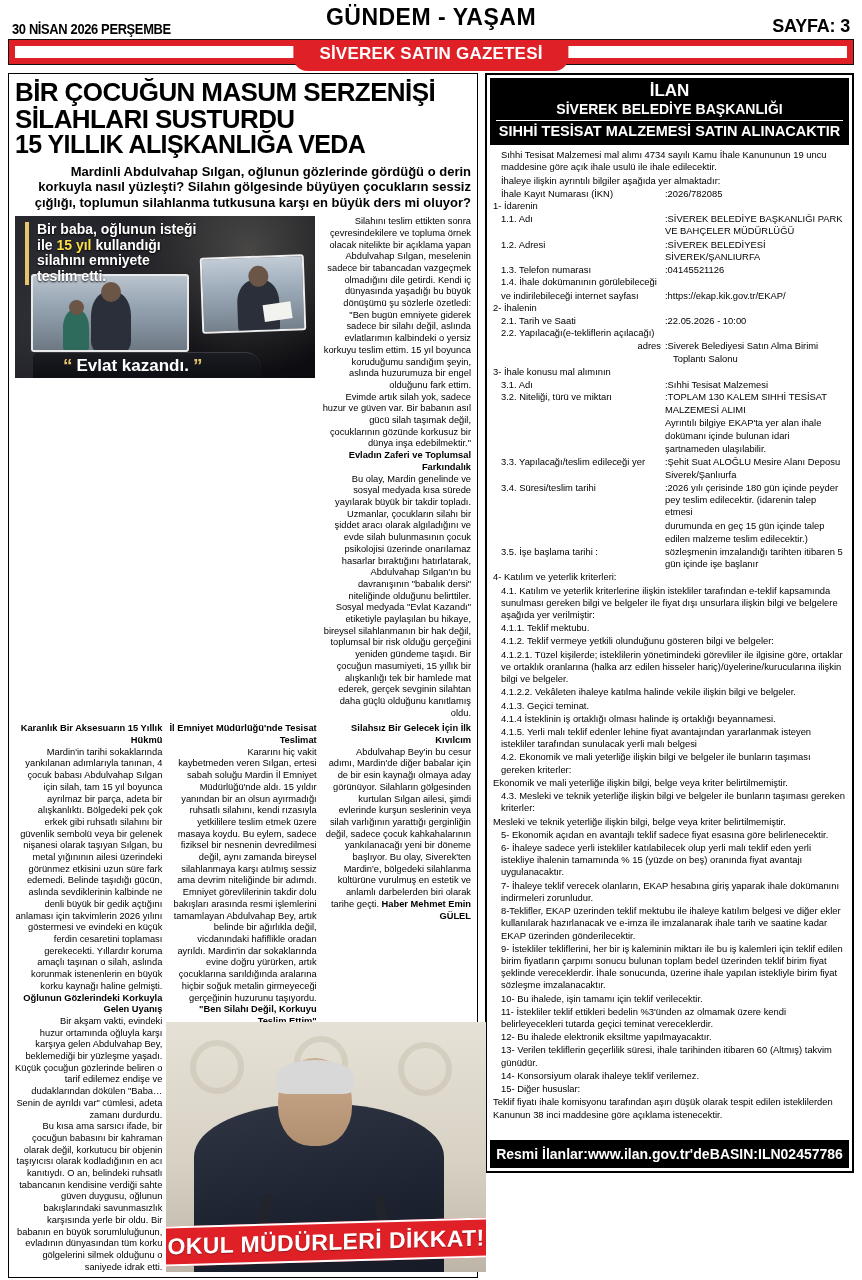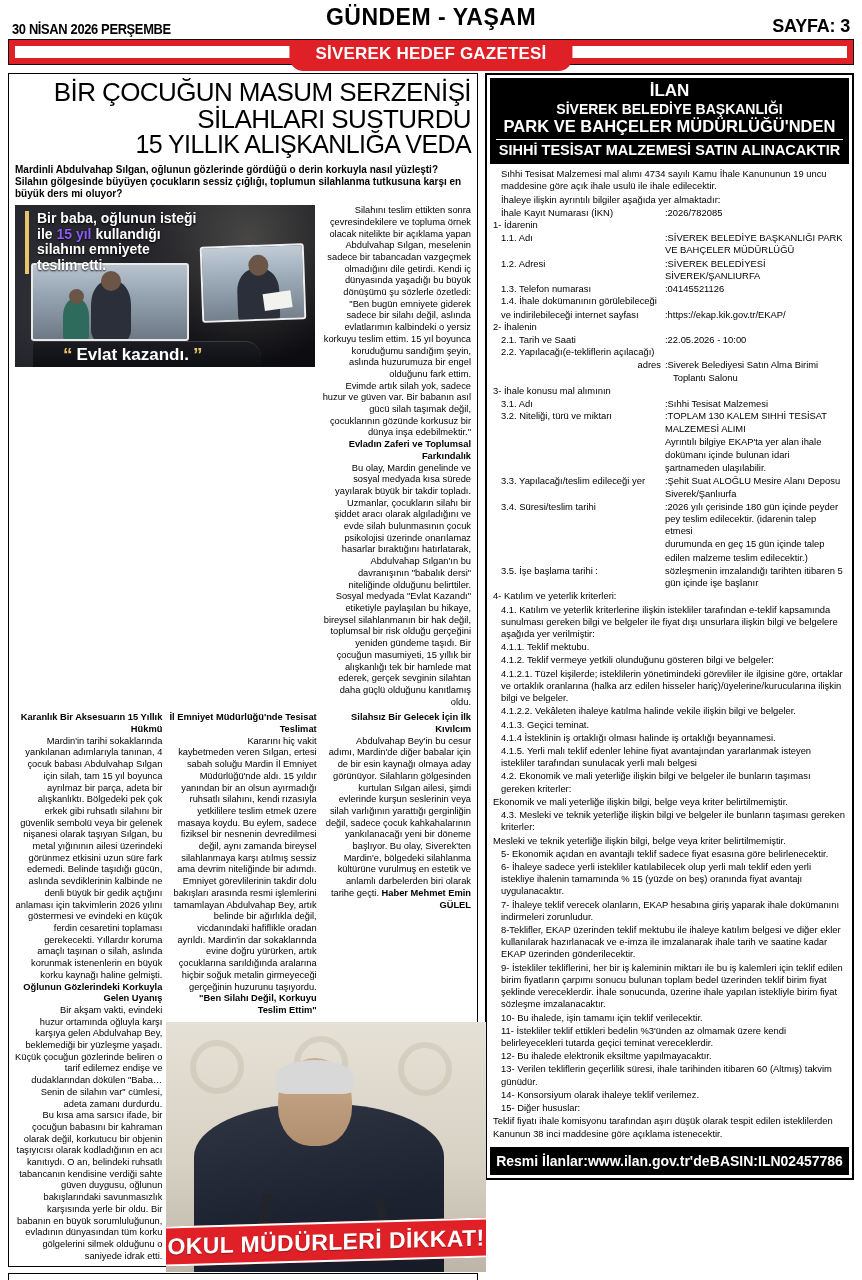--- a/index.html
+++ b/index.html
@@ -49,48 +49,48 @@
   
   .body-grid { display: flex; gap: 7px; margin-top: 4px; }
   .left-col { width: 470px; }
   .right-col { width: 370px; }
 
   .boxed { border: 1.5px solid #000; padding: 5px 6px 4px 6px; }
 
   
   .art-head1 {
     font-family: "Liberation Sans Narrow", "Liberation Sans", sans-serif;
-    font-weight: normal; text-align: right; line-height: 1.02;
+    font-weight: bold; text-align: left; line-height: 1.02;
     font-size: 26px; letter-spacing: -0.6px;
   }
   .art-head1 .l2 { font-size: 25px; }
   .art-lead {
-    font-weight: bold; font-size: 10px; line-height: 1.22; margin-top: 6px;
-    text-align: left;
+    font-weight: bold; font-size: 13px; line-height: 1.22; margin-top: 6px;
+    text-align: right;
   }
 
   .photo-text-row { display: flex; gap: 7px; margin-top: 5px; }
   .photo {
     width: 300px; height: 162px; position: relative; overflow: hidden;
     background: #15161b; flex: none;
   }
   .photo-grad {
     position: absolute; inset: 0;
     background:
       radial-gradient(circle at 78% 22%, rgba(120,118,110,.5), transparent 46%),
       radial-gradient(circle at 12% 70%, rgba(80,80,90,.45), transparent 50%),
       linear-gradient(160deg, #24252b 0%, #131318 60%, #0c0c10 100%);
   }
   .photo-cap {
     position: absolute; left: 10px; top: 6px; z-index: 4;
     color: #fff; font-weight: bold; font-size: 14px; line-height: 1.12;
     text-shadow: 0 1px 2px #000; padding-left: 8px;
     border-left: 4px solid #e8c46a; max-width: 185px;
   }
-  .photo-cap .hl { color: #8b5cf6; }
+  .photo-cap .hl { color: #fde047; }
   .photo-img-a {
     position: absolute; left: 16px; top: 58px; width: 158px; height: 78px;
     background: linear-gradient(180deg,#b9c3cd 0%,#98a6b4 38%,#6d7884 100%);
     border: 2px solid #e9e9e9; border-radius: 3px; overflow: hidden;
   }
   .photo-img-b {
     position: absolute; left: 186px; top: 40px; width: 104px; height: 76px;
     background: linear-gradient(180deg,#c2ccd6 0%,#9fadbb 40%,#74808c 100%);
     border: 2px solid #efefef; border-radius: 3px; overflow: hidden;
     transform: rotate(-2deg);
@@ -173,37 +173,37 @@
   .ad-body { font-size: 9.4px; line-height: 1.3; padding: 4px 3px 2px 3px; }
   .ad-body p { margin-bottom: 1px; }
   .kv { display: flex; }
   .kv .k { width: 172px; flex: none; }
   .kv .v { flex: 1; }
   .indent1 { padding-left: 8px; }
   .indent2 { padding-left: 172px; }
   .ad-foot {
     background: #000; color: #fff; display: flex; justify-content: space-around;
     align-items: center; font-weight: bold; font-size: 14px; padding: 6px 6px;
-    margin-top: 4px;
+    margin-top: 16px;
   }
 </style>
 </head>
 <body>
 
 <div class="page">
 
   <div class="masthead">
     <div class="masthead-date">30 NİSAN 2026 PERŞEMBE</div>
     <div class="masthead-center">GÜNDEM - YAŞAM</div>
     <div class="masthead-page">SAYFA: 3</div>
   </div>
 
   <div class="banner-wrap">
     <div class="banner-bar"></div>
-    <div class="banner-title">SİVEREK HEDEF GAZETESİ</div>
+    <div class="banner-title">SİVEREK SATIN GAZETESİ</div>
   </div>
 
   <div class="body-grid">
 
     <div class="left-col">
 
       <div class="boxed">
         <div class="art-head1">
           <div>BİR ÇOCUĞUN MASUM SERZENİŞİ SİLAHLARI SUSTURDU</div>
           <div class="l2">15 YILLIK ALIŞKANLIĞA VEDA</div>
@@ -243,21 +243,21 @@
             <span class="sub">Evladın Zaferi ve Toplumsal Farkındalık</span>
             <p>Bu olay, Mardin genelinde ve sosyal medyada kısa sürede yayılarak büyük bir takdir topladı. Uzmanlar, çocukların silahı bir şiddet aracı olarak algıladığını ve evde silah bulunmasının çocuk psikolojisi üzerinde onarılamaz hasarlar bıraktığını hatırlatarak, Abdulvahap Sılgan'ın bu davranışının "babalık dersi" niteliğinde olduğunu belirttiler. Sosyal medyada "Evlat Kazandı" etiketiyle paylaşılan bu hikaye, bireysel silahlanmanın bir hak değil, toplumsal bir risk olduğu gerçeğini yeniden gündeme taşıdı. Bir çocuğun masumiyeti, 15 yıllık bir alışkanlığı tek bir hamlede mat ederek, gerçek sevginin silahtan daha güçlü olduğunu kanıtlamış oldu.</p>
           </div>
         </div>
 
         <div class="three-cols">
           <div class="c col-body">
             <span class="sub">Karanlık Bir Aksesuarın 15 Yıllık Hükmü</span>
             <p>Mardin'in tarihi sokaklarında yankılanan adımlarıyla tanınan, 4 çocuk babası Abdulvahap Sılgan için silah, tam 15 yıl boyunca ayrılmaz bir parça, adeta bir alışkanlıktı. Bölgedeki pek çok erkek gibi ruhsatlı silahını bir güvenlik sembolü veya bir gelenek nişanesi olarak taşıyan Sılgan, bu metal yığınının ailesi üzerindeki görünmez etkisini uzun süre fark edemedi. Belinde taşıdığı gücün, aslında sevdiklerinin kalbinde ne denli büyük bir gedik açtığını anlaması için takvimlerin 2026 yılını göstermesi ve evindeki en küçük ferdin cesaretini toplaması gerekecekti. Yıllardır koruma amaçlı taşınan o silah, aslında korunmak istenenlerin en büyük korku kaynağı haline gelmişti.</p>
             <span class="sub">Oğlunun Gözlerindeki Korkuyla Gelen Uyanış</span>
-            <p>Bir akşam vakti, evindeki huzur ortamında oğluyla karşı karşıya gelen Abdulvahap Bey, beklemediği bir yüzleşme yaşadı. Küçük çocuğun gözlerinde beliren o tarif edilemez endişe ve dudaklarından dökülen "Baba… Senin de silahın var" cümlesi, adeta zamanı durdurdu.</p>
+            <p>Bir akşam vakti, evindeki huzur ortamında oğluyla karşı karşıya gelen Abdulvahap Bey, beklemediği bir yüzleşme yaşadı. Küçük çocuğun gözlerinde beliren o tarif edilemez endişe ve dudaklarından dökülen "Baba… Senin de ayrıldı var" cümlesi, adeta zamanı durdurdu.</p>
             <p>Bu kısa ama sarsıcı ifade, bir çocuğun babasını bir kahraman olarak değil, korkutucu bir objenin taşıyıcısı olarak kodladığının en acı kanıtıydı. O an, belindeki ruhsatlı tabancanın kendisine verdiği sahte güven duygusu, oğlunun bakışlarındaki savunmasızlık karşısında yerle bir oldu. Bir babanın en büyük sorumluluğunun, evladının dünyasından tüm korku gölgelerini silmek olduğunu o saniyede idrak etti.</p>
           </div>
           <div class="c col-body">
             <span class="sub">İl Emniyet Müdürlüğü'nde Tesisat Teslimat</span>
             <p>Kararını hiç vakit kaybetmeden veren Sılgan, ertesi sabah soluğu Mardin İl Emniyet Müdürlüğü'nde aldı. 15 yıldır yanından bir an olsun ayırmadığı ruhsatlı silahını, kendi rızasıyla yetkililere teslim etmek üzere masaya koydu. Bu eylem, sadece fiziksel bir nesnenin devredilmesi değil, aynı zamanda bireysel silahlanmaya karşı atılmış sessiz ama devrim niteliğinde bir adımdı. Emniyet görevlilerinin takdir dolu bakışları arasında resmi işlemlerini tamamlayan Abdulvahap Bey, artık belinde bir ağırlıkla değil, vicdanındaki hafiflikle oradan ayrıldı. Mardin'in dar sokaklarında evine doğru yürürken, artık çocuklarına sarıldığında aralarına hiçbir soğuk metalin girmeyeceği gerçeğinin huzurunu taşıyordu.</p>
             <span class="sub">"Ben Silahı Değil, Korkuyu Teslim Ettim"</span>
           </div>
           <div class="c col-body">
             <span class="sub">Silahsız Bir Gelecek İçin İlk Kıvılcım</span>
             <p><span>Abdulvahap Bey'in bu cesur adımı, Mardin'de diğer babalar için de bir esin kaynağı olmaya aday görünüyor. Silahların gölgesinden kurtulan Sılgan ailesi, şimdi evlerinde kurşun seslerinin veya silah varlığının yarattığı gerginliğin değil, sadece çocuk kahkahalarının yankılanacağı yeni bir döneme başlıyor. Bu olay, Siverek'ten Mardin'e, bölgedeki silahlanma kültürüne vurulmuş en estetik ve anlamlı darbelerden biri olarak tarihe geçti. </span><span class="b">Haber Mehmet Emin GÜLEL</span></p>
@@ -271,21 +271,20 @@
 
         
       </div>
     </div>
 
     <div class="right-col">
       <div class="ad-box">
         <div class="ad-head">
           <div class="t1">İLAN</div>
           <div class="t2">SİVEREK BELEDİYE BAŞKANLIĞI</div>
-          <div class="t3">PARK VE BAHÇELER MÜDÜRLÜĞÜ'NDEN</div>
           <div class="t4">SIHHİ TESİSAT MALZEMESİ SATIN ALINACAKTIR</div>
         </div>
 
         <div class="ad-body">
           <p class="indent1">Sıhhi Tesisat Malzemesi mal alımı 4734 sayılı Kamu İhale Kanununun 19 uncu maddesine göre açık ihale usulü ile ihale edilecektir.</p>
           <p class="indent1">İhaleye ilişkin ayrıntılı bilgiler aşağıda yer almaktadır:</p>
           <div class="kv">
             <span class="k indent1">İhale Kayıt Numarası (İKN)</span>
             <span class="v">:2026/782085</span>
           </div>

